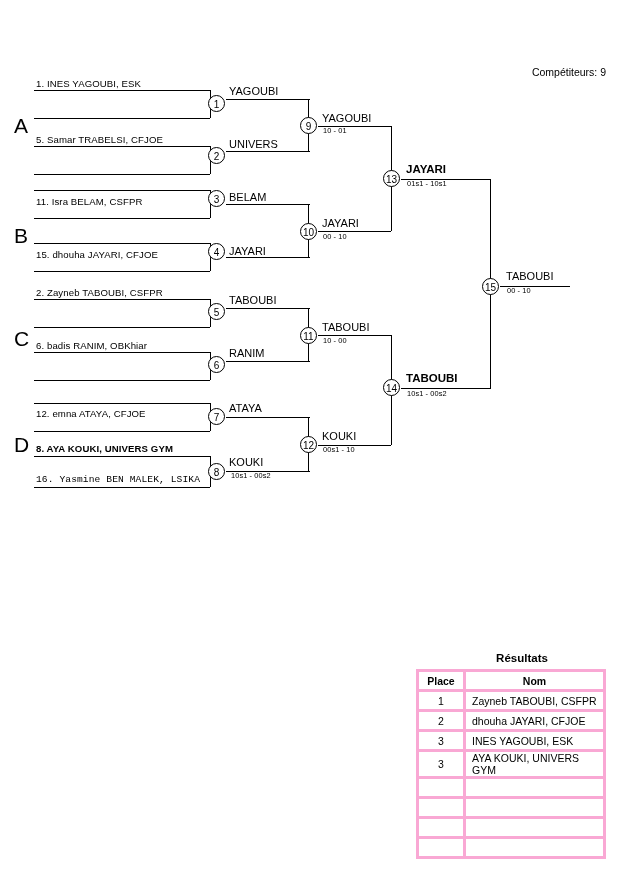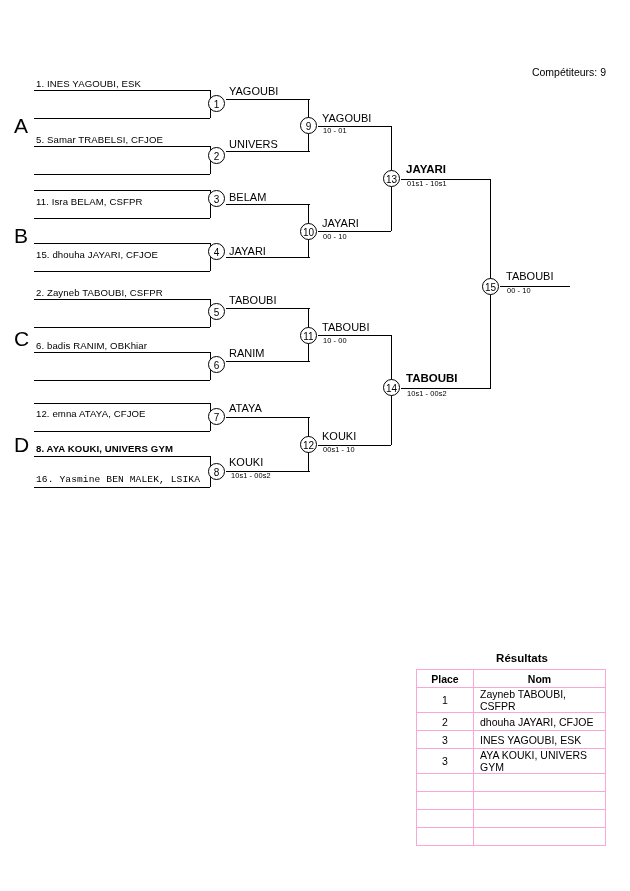--- a/index.html
+++ b/index.html
@@ -106,24 +106,24 @@
     font-weight: bold;
     margin-bottom: 5px;
   }
   table.results {
     border-collapse: collapse;
     width: 190px;
     border: 1.6px solid #000;
   }
   table.results th,
   table.results td {
-    border: 1px solid #f9a8d4;
+    border: 3px solid #f9a8d4;
     font-size: 10.5px;
     height: 17px;
-    padding: 0 9px;
+    padding: 0 3px;
     font-weight: normal;
   }
   table.results th {
     font-weight: bold;
     text-align: center;
   }
   table.results td.place {
     width: 38px;
     text-align: center;
   }

